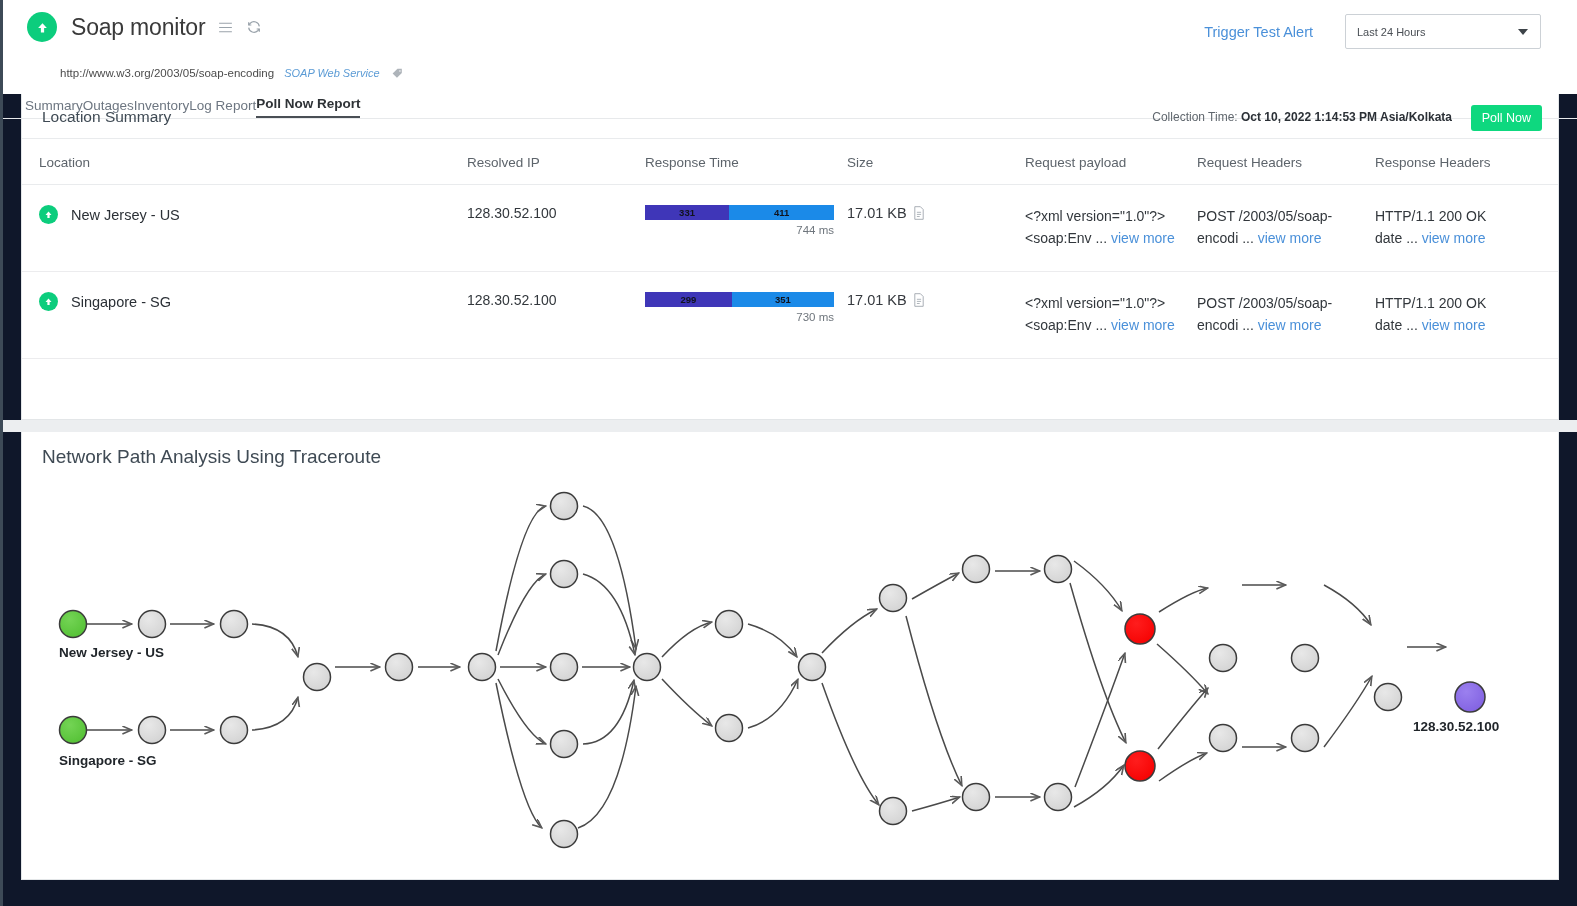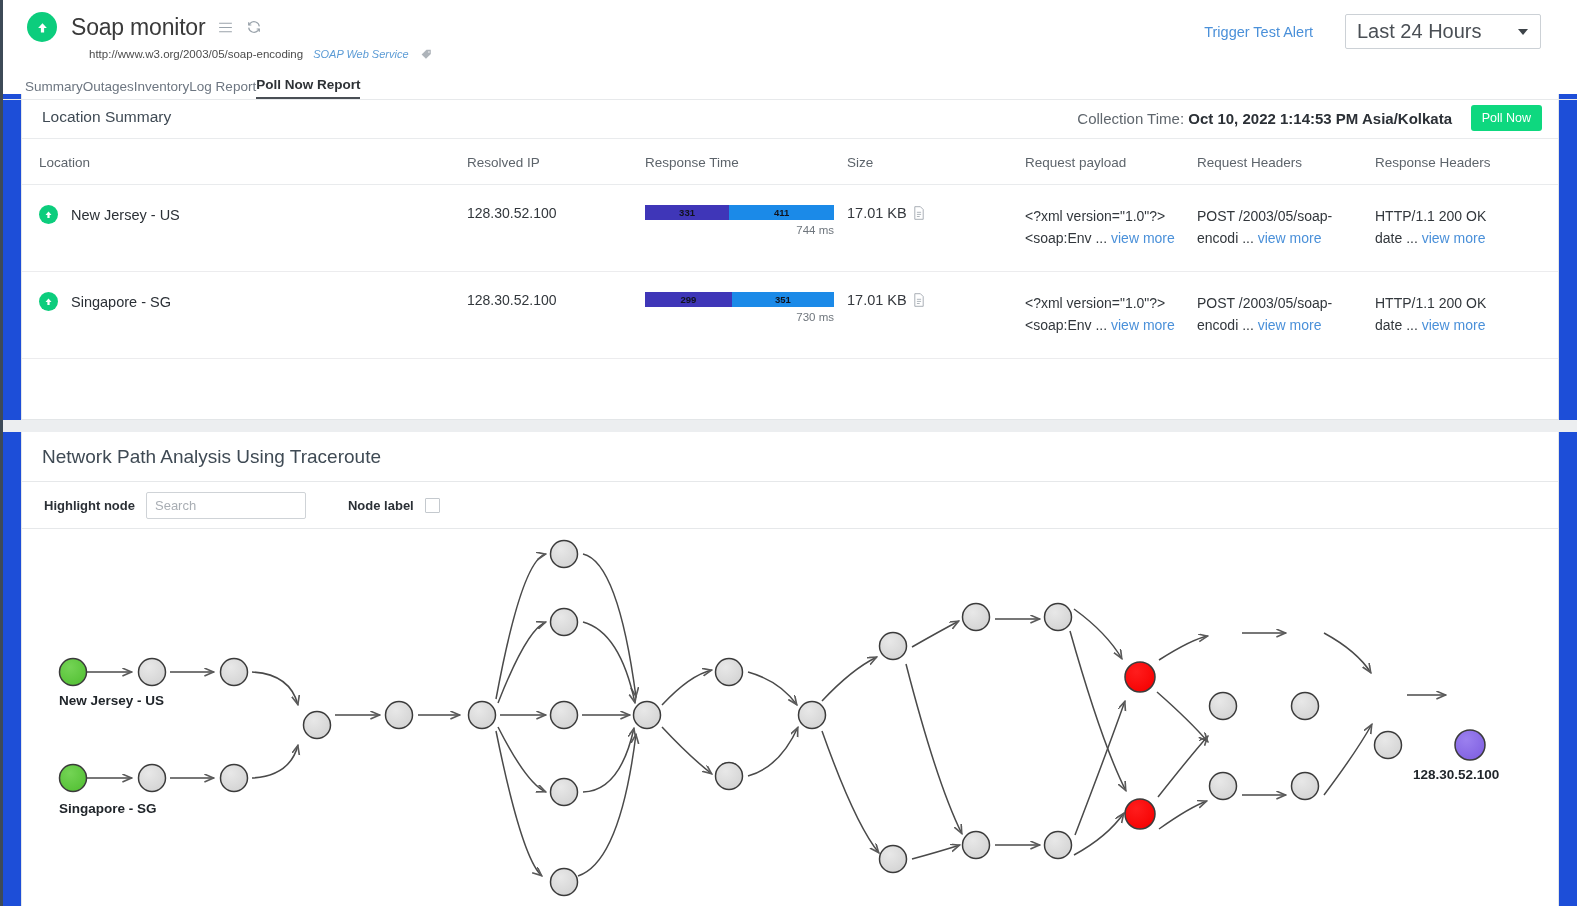--- a/index.html
+++ b/index.html
@@ -6,21 +6,21 @@
   html, body {
     margin: 0; padding: 0;
     width: 1577px; height: 906px;
     background: #eceef0;
     font-family: "Liberation Sans", sans-serif;
     overflow: hidden;
   }
   #app {
     position: relative;
     width: 1577px; height: 906px;
-    background: #1d4ed8;
+    background: #0f172a;
     border-left: 3px solid #3d4a57;
     overflow: hidden;
   }
 
   
   .header {
     position: relative;
     padding: 10px 0 0 0;
     background: #fff;
     height: 94px;
@@ -48,22 +48,22 @@
   }
   .hdr-icon {
     margin-left: 12px;
     color: #9aa3ab;
     display: inline-flex;
     align-items: center;
     cursor: pointer;
   }
   .sub-row {
     display: flex; align-items: center;
-    padding-left: 86px;
-    margin-top: 1px;
+    padding-left: 57px;
+    margin-top: 20px;
     height: 18px;
   }
   .sub-url {
     font-size: 11.5px; color: #4c4c4c;
     white-space: nowrap;
   }
   .sub-link {
     font-size: 11px; color: #5b9bd5;
     margin-left: 10px; cursor: pointer;
     white-space: nowrap;
@@ -100,21 +100,21 @@
     font-size: 14.5px; color: #4a90d9; cursor: pointer;
     white-space: nowrap;
   }
   .time-select {
     width: 196px; height: 35px;
     border: 1px solid #ccd1d6;
     border-radius: 2px;
     background: #fff;
     display: flex; align-items: center;
     padding: 0 11px;
-    font-size: 20px; color: #4a4f55;
+    font-size: 11px; color: #4a4f55;
     cursor: pointer;
     position: relative;
   }
   .time-select .caret {
     position: absolute; right: 12px;
     width: 0; height: 0;
     border-left: 5px solid transparent;
     border-right: 5px solid transparent;
     border-top: 6px solid #3d4349;
   }
@@ -132,21 +132,21 @@
     position: relative;
     padding: 14px 20px 12px 20px;
     border-bottom: 1px solid #e9ebed;
     display: flex; align-items: center;
   }
   .card-title {
     font-size: 15.5px; color: #3f4a54; font-weight: 500;
   }
   .coll-time {
     position: absolute; right: 106px; top: 16px;
-    font-size: 15px; color: #5f666d; white-space: nowrap;
+    font-size: 12px; color: #5f666d; white-space: nowrap;
   }
   .coll-time b { color: #2b3036; font-weight: bold; }
   .poll-btn {
     position: absolute; right: 16px; top: 11px;
     background: #0ed87f;
     color: #fff;
     border: none;
     font-size: 12.5px;
     padding: 6px 11px;
     border-radius: 3px;
@@ -437,27 +437,20 @@
         </tr>
       </tbody>
     </table>
     <div class="table-tail"></div>
   </div>
 
   <div class="card-sep"></div>
 
   <div class="np-card">
     <div class="np-title">Network Path Analysis Using Traceroute</div>
-    <div class="np-controls">
-      <span class="ctrl-label">Highlight node</span>
-      <input class="search-input" type="text" placeholder="Search" style="">
-      <span class="ctrl-gap"></span>
-      <span class="ctrl-label">Node label</span>
-      <span class="node-cb"></span>
-    </div>
 
     <div class="graph-area">
       <svg width="1539" height="398" viewBox="0 0 1539 398">
         <defs>
           <marker id="ah" markerWidth="7" markerHeight="7" refX="6.4" refY="2.6" orient="auto">
             <path d="M0,0 L6,2.6 L0,5.2" fill="none" stroke="#5a5a5a" stroke-width="1.1"></path>
           </marker>
           <radialGradient id="gHop" cx="38%" cy="32%" r="78%">
             <stop offset="0%" stop-color="#e8e8e8"></stop>
               <stop offset="100%" stop-color="#d2d2d2"></stop>

